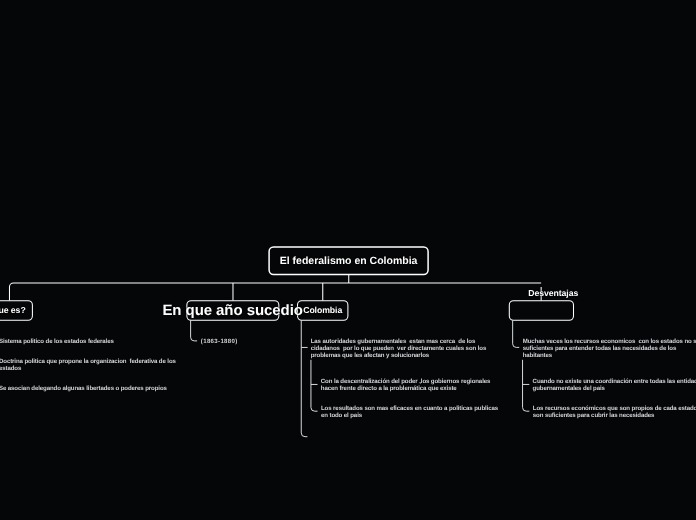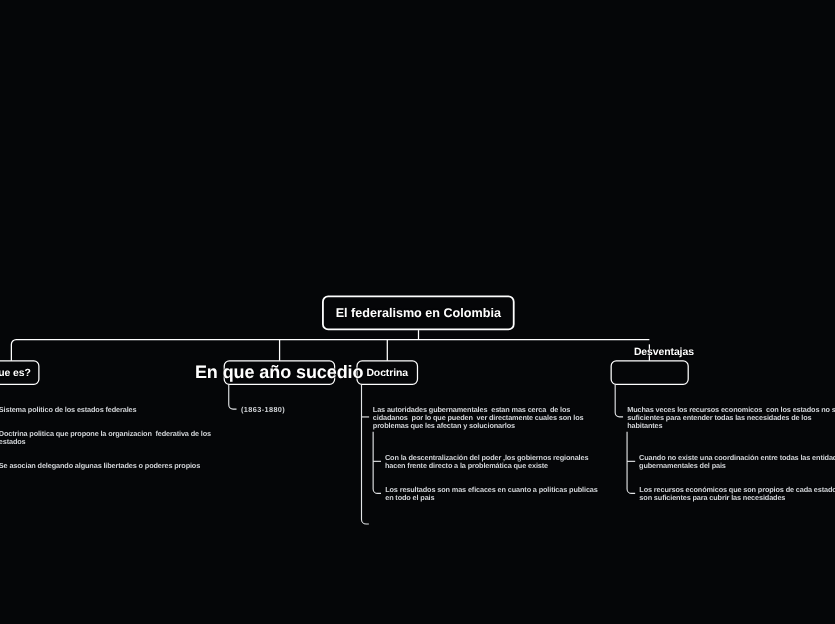--- a/index.html
+++ b/index.html
@@ -61,21 +61,21 @@
 
   <div class="node" style="left:-20.2px;top:300.15px;width:52.6px;height:19.8px;font-size:8.7px;letter-spacing:-0.07px;">
     <span>¿Que es?</span>
   </div>
 
   <div class="node" style="left:186.6px;top:300.15px;width:92.1px;height:19.8px;font-size:15px;letter-spacing:-0.07px;">
     <span>En que año sucedio</span>
   </div>
 
   <div class="node" style="left:297.2px;top:300.15px;width:51px;height:19.8px;font-size:8.7px;letter-spacing:-0.07px;">
-    <span>Doctrina</span>
+    <span>Colombia</span>
   </div>
 
   <div class="node" style="left:508.8px;top:283px;width:64.9px;height:19.8px;font-size:8.7px;letter-spacing:-0.07px;margin-left:12px;">
     <span>Desventajas</span>
   </div>
 
   <div class="leaf" style="left:-1px;top:338.1px;width:182px;">Sistema politico de los estados federales</div>
   <div class="leaf" style="left:-1px;top:358.1px;width:182px;">Doctrina politica que propone la organizacion  federativa de los estados</div>
   <div class="leaf" style="left:-1px;top:385.1px;width:182px;">Se asocian delegando algunas libertades o poderes propios</div>
 

